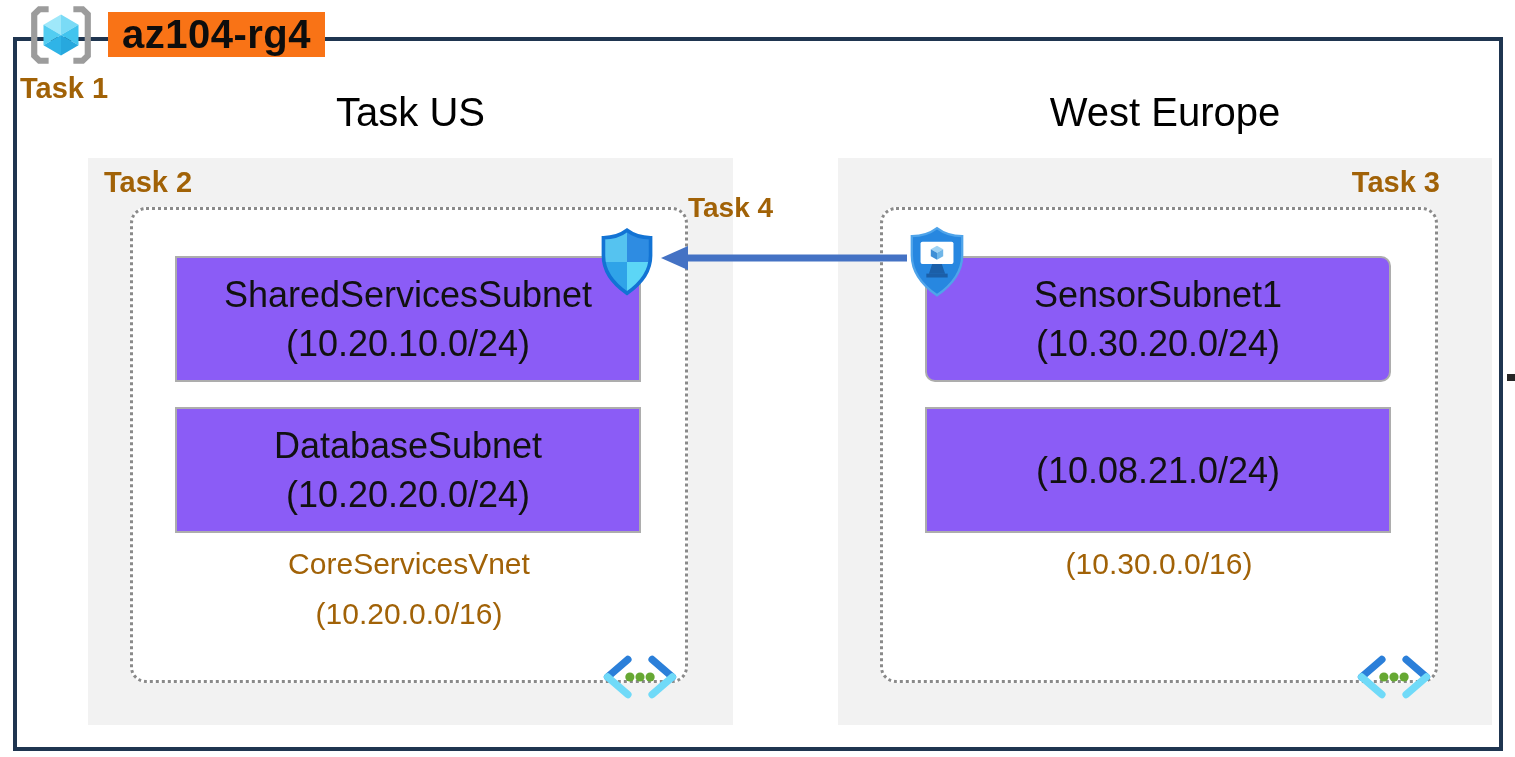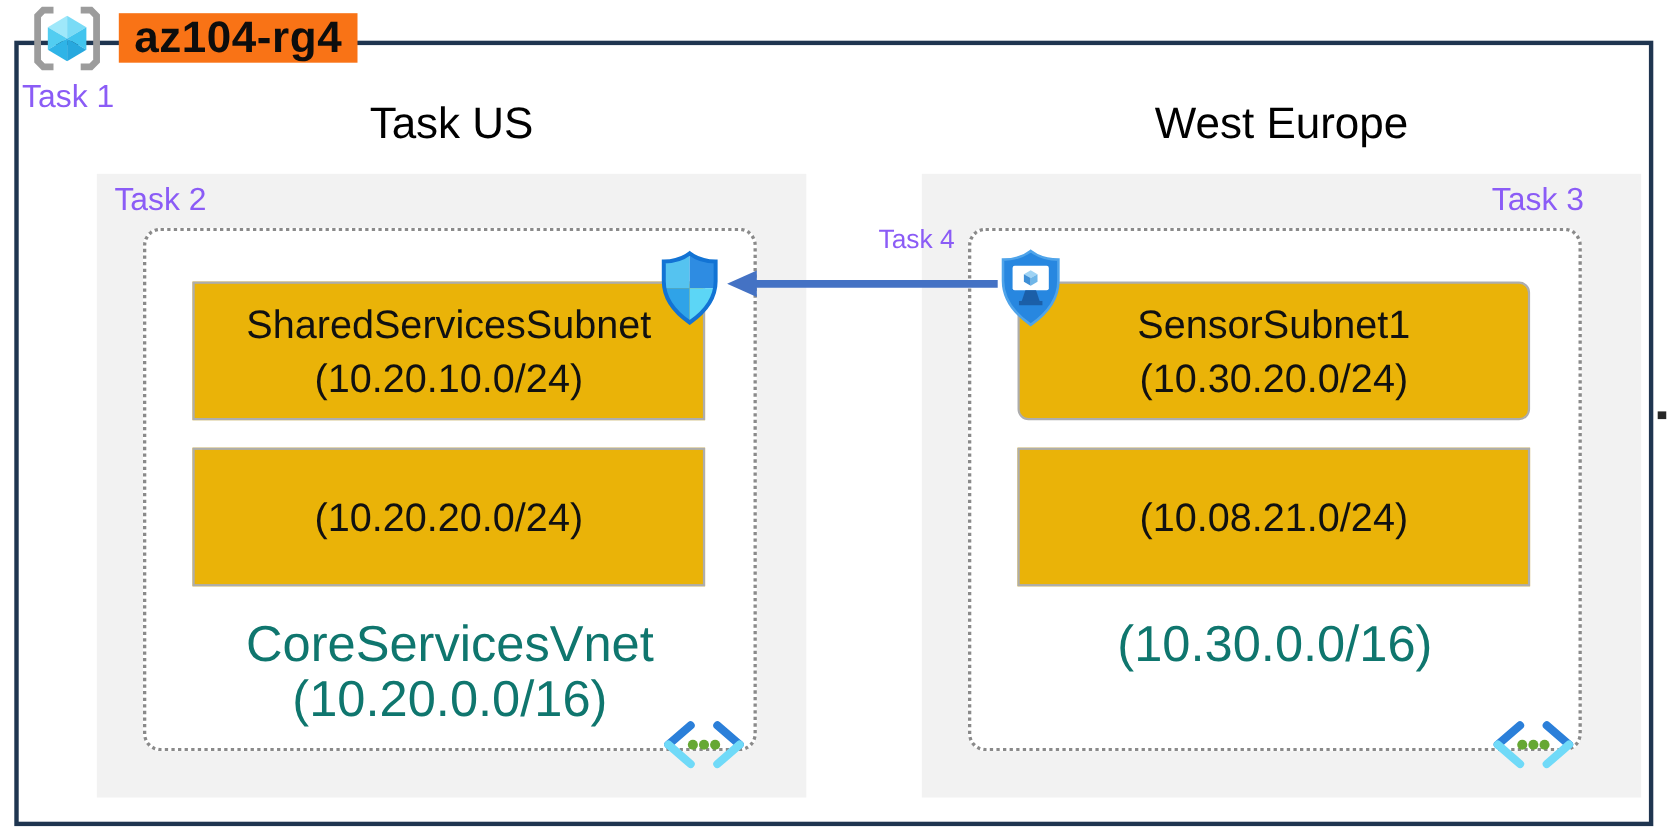--- a/index.html
+++ b/index.html
@@ -13,21 +13,21 @@
   .frame{
     left:13px;top:37px;width:1490px;height:714px;box-sizing:border-box;
     border:4px solid #1F3550;background:transparent;
   }
 
   .rg-icon{left:27px;top:5px;width:68px;height:60px;z-index:5;}
   .rg-title{
     left:108px;top:12px;z-index:5;background:#f97316;padding:0 14px;
     font-size:40px;font-weight:bold;color:#0d0d0d;letter-spacing:0.5px;
   }
-  .task-label{font-size:29px;font-weight:normal;color:#8b5cf6;}
+  .task-label{font-size:29px;font-weight:bold;color:#a16207;}
   .task1{left:20px;top:72px;z-index:5;}
 
   .region-label{font-size:40px;color:#000;text-align:center;}
   .region-east{left:88px;top:90px;width:645px;}
   .region-west{left:838px;top:90px;width:654px;}
 
   .panel{background:#F2F2F2;width:645px;height:567px;top:158px;}
   .panel-east{left:88px;}
   .panel-west{left:838px;width:654px;}
   .task2{left:104px;top:166px;z-index:4;}
@@ -35,45 +35,45 @@
 
   .vnet-box{
     width:558px;height:476px;top:207px;box-sizing:border-box;
     background:#ffffff;border:3px dotted #8a8a8a;border-radius:16px;z-index:1;
   }
   .vnet-east{left:130px;}
   .vnet-west{left:880px;}
 
   .subnet{
     width:466px;height:126px;box-sizing:border-box;z-index:2;
-    background:#eab308;border:2px solid #ADADAD;
+    background:#8b5cf6;border:2px solid #ADADAD;
     display:flex;flex-direction:column;align-items:center;justify-content:center;
     font-size:36px;line-height:49px;color:#111;text-align:center;
   }
   .sn-e1{left:175px;top:256px;}
   .sn-e2{left:175px;top:407px;}
   .sn-w1{left:925px;top:256px;border-radius:10px;}
   .sn-w2{left:925px;top:407px;}
 
   .vnet-name{
-    width:558px;top:560px;z-index:2;text-align:center;
-    font-size:46px;line-height:50px;color:#0f766e;
+    width:558px;top:539px;z-index:2;text-align:center;
+    font-size:30px;line-height:50px;color:#a16207;
   }
   .vn-east{left:130px;}
   .vn-west{left:880px;}
 
   .vnet-icon{width:86px;height:54px;z-index:6;}
   .vni-east{left:597px;top:650px;}
   .vni-west{left:1351px;top:650px;}
 
   .nsg-icon{left:598px;top:227px;width:58px;height:70px;z-index:7;}
   .bastion-icon{left:906px;top:225px;width:62px;height:74px;z-index:7;}
 
   .arrow-svg{left:655px;top:238px;width:255px;height:42px;z-index:6;}
-  .task4{left:688px;top:204px;width:180px;text-align:right;z-index:6;font-size:24px;}
+  .task4{left:688px;top:192px;width:180px;text-align:left;z-index:6;font-size:28px;}
 
   .edge-tick{left:1507px;top:374px;width:8px;height:7px;background:#262626;z-index:5;}
 </style>
 </head>
 <body>
 
 <div class="abs frame"></div>
 
 <div class="abs rg-icon">
   <svg width="68" height="60" viewBox="0 0 66 58">
@@ -102,20 +102,21 @@
 <div class="abs task-label task3">Task 3</div>
 
 <div class="abs vnet-box vnet-east"></div>
 <div class="abs vnet-box vnet-west"></div>
 
 <div class="abs subnet sn-e1">
   <div>SharedServicesSubnet</div>
   <div>(10.20.10.0/24)</div>
 </div>
 <div class="abs subnet sn-e2">
+  <div>DatabaseSubnet</div>
   <div>(10.20.20.0/24)</div>
 </div>
 
 <div class="abs subnet sn-w1">
   <div>SensorSubnet1</div>
   <div>(10.30.20.0/24)</div>
 </div>
 <div class="abs subnet sn-w2">
   <div>(10.08.21.0/24)</div>
 </div>

